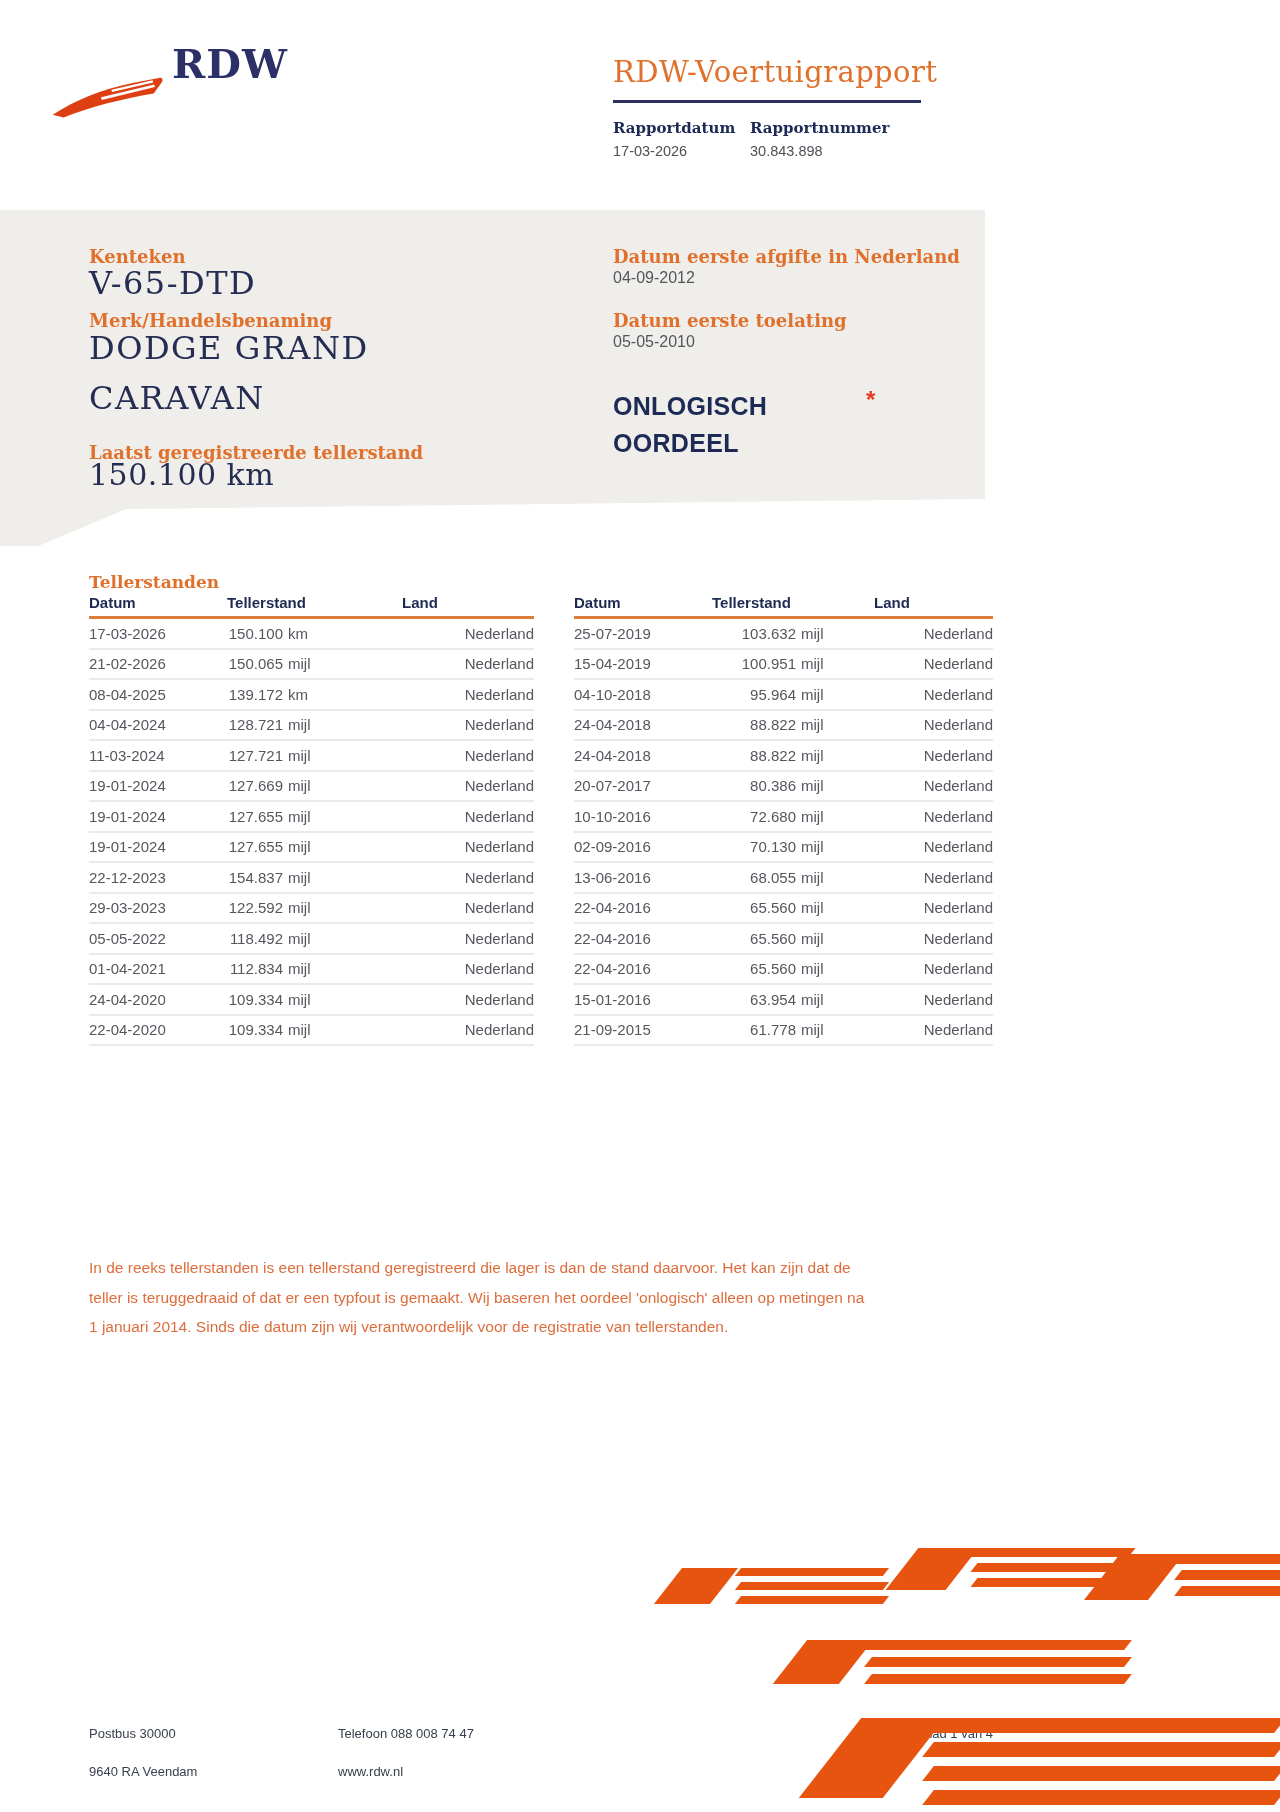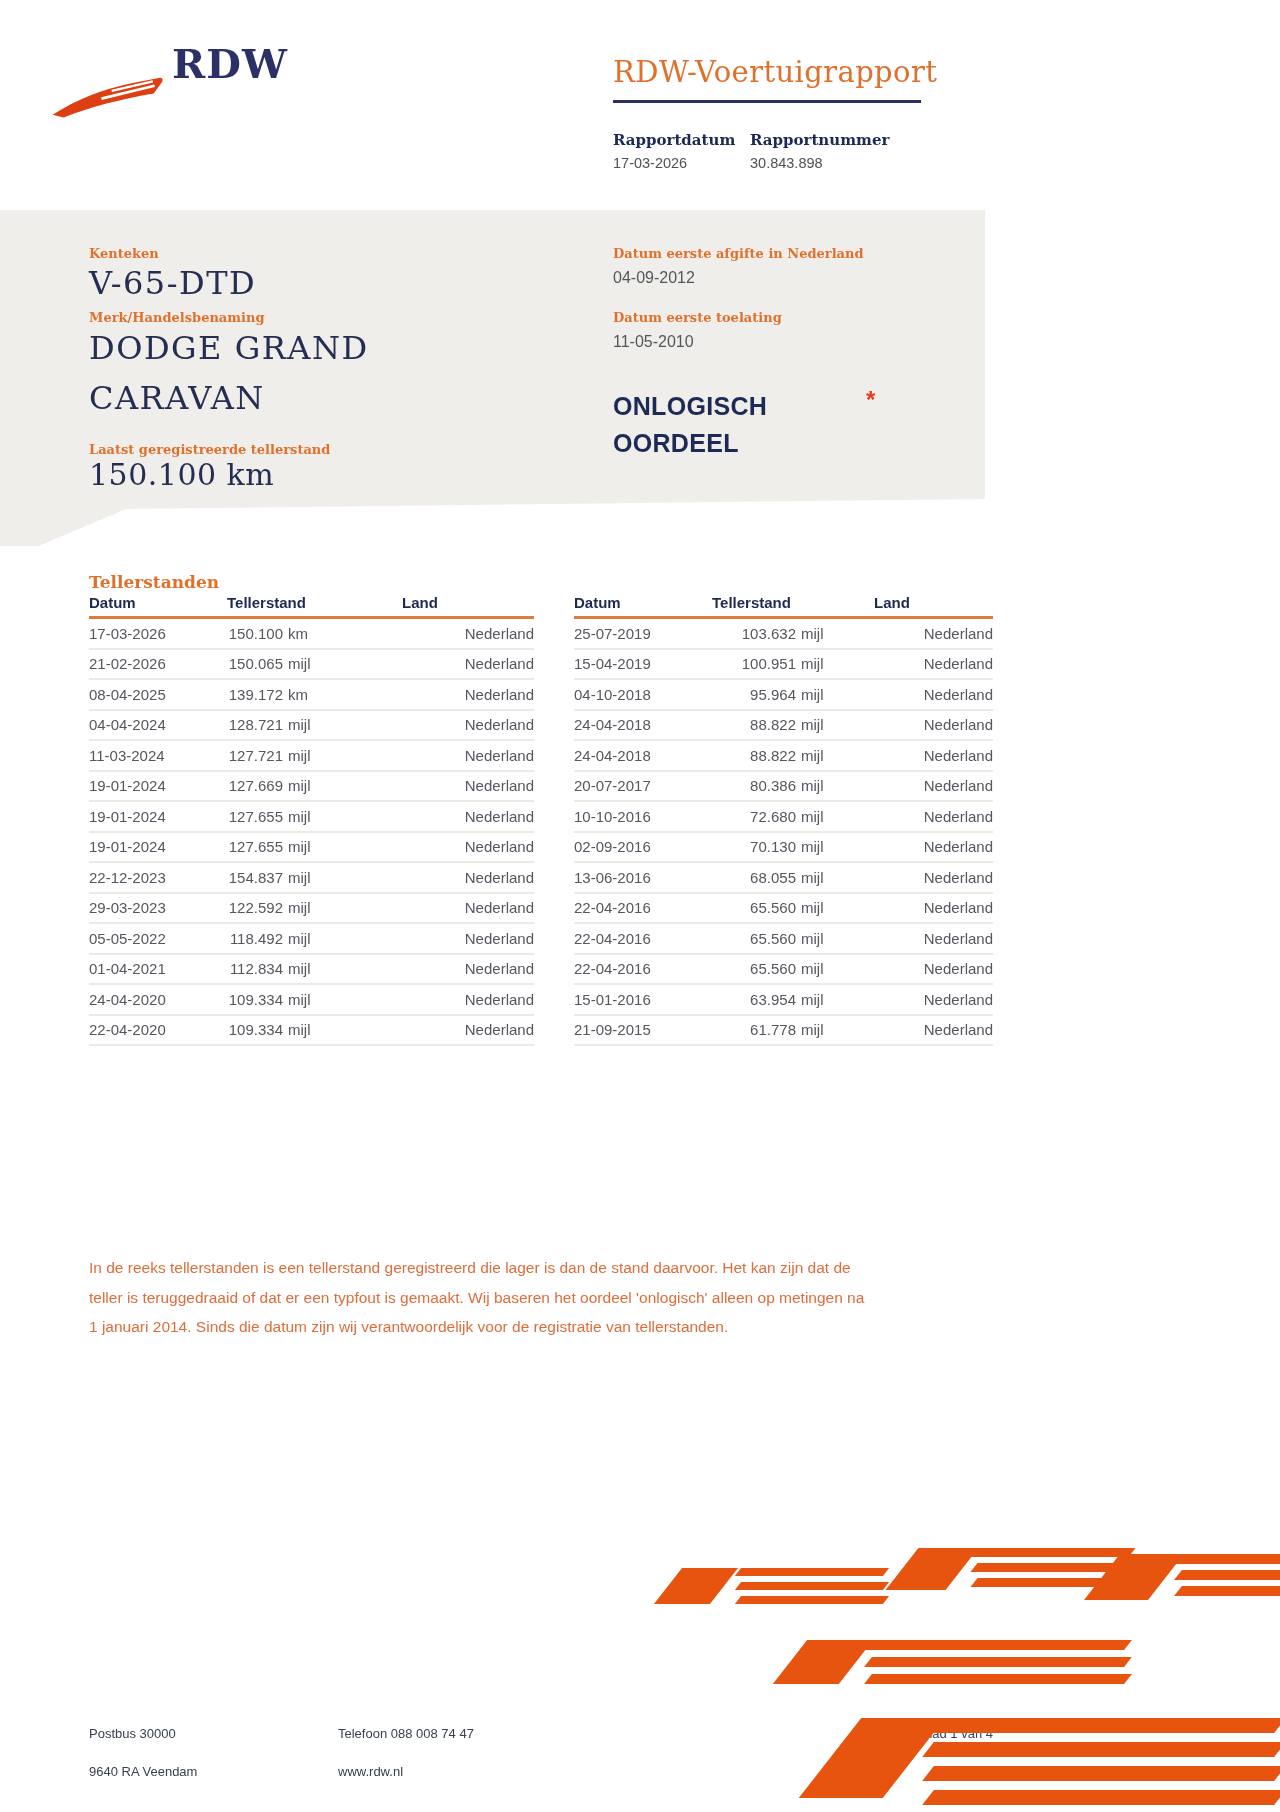--- a/index.html
+++ b/index.html
@@ -20,28 +20,28 @@
 
   
   .logo-swoosh{position:absolute;left:50px;top:60px;width:120px;height:60px;}
   .logo-text{position:absolute;left:172px;top:40px;font-family:"DejaVu Serif",serif;font-weight:700;
              font-size:40px;color:var(--navy);letter-spacing:1px;}
   .doc-title{position:absolute;left:613px;top:55px;font-family:"DejaVu Serif",serif;
              font-size:29px;color:var(--accent-orange);letter-spacing:.4px;}
   .hdr-rule{position:absolute;left:613px;top:100px;width:308px;height:3px;background:#2a3160;}
   .hdr-col{position:absolute;top:119px;}
   .hdr-col.c1{left:613px;} .hdr-col.c2{left:750px;}
-  .hdr-label{font-family:"DejaVu Serif",serif;font-weight:700;font-size:15px;color:var(--heading-navy);margin-top:12px;}
+  .hdr-label{font-family:"DejaVu Serif",serif;font-weight:700;font-size:15px;color:var(--heading-navy);}
   .hdr-value{margin-top:6px;font-size:14.5px;color:#4d5156;}
 
   
   .sumbox{position:absolute;left:0;top:210px;width:985px;height:336px;background:var(--box-gray);
           clip-path:polygon(0 0,100% 0,100% 86%,12.8% 89%,3.9% 100%,0 100%);}
   .sumbox .abs{position:absolute;}
-  .olabel{font-family:"DejaVu Serif",serif;font-weight:700;font-size:13px;color:var(--accent-orange);}
+  .olabel{font-family:"DejaVu Serif",serif;font-weight:700;font-size:18px;color:var(--accent-orange);}
   .bigval{font-family:"DejaVu Serif",serif;font-size:32px;color:#252e52;letter-spacing:1.5px;
           line-height:50px;white-space:pre-line;}
   .midval{font-size:16px;color:#53565c;}
   .oordeel{font-weight:700;font-size:25px;line-height:37px;color:var(--heading-navy);white-space:pre-line;letter-spacing:.3px;}
   .oordeel-star{font-weight:700;font-size:24px;color:var(--asterisk-red);}
 
   
   .section-title{position:absolute;left:89px;top:572px;font-family:"DejaVu Serif",serif;
                  font-weight:700;font-size:17px;color:var(--accent-orange);}
   .tables{position:absolute;left:89px;top:594px;display:flex;gap:40px;}
@@ -107,21 +107,21 @@
     <div class="abs bigval" style="left:89px;top:48px;">V-65-DTD</div>
     <div class="abs olabel" style="left:89px;top:100px;">Merk/Handelsbenaming</div>
     <div class="abs bigval" style="left:89px;top:113px;">DODGE GRAND
 CARAVAN</div>
     <div class="abs olabel" style="left:89px;top:232px;">Laatst geregistreerde tellerstand</div>
     <div class="abs bigval" style="left:89px;top:240px;font-size:30px;letter-spacing:.5px;">150.100 km</div>
 
     <div class="abs olabel" style="left:613px;top:36px;">Datum eerste afgifte in Nederland</div>
     <div class="abs midval" style="left:613px;top:59px;">04-09-2012</div>
     <div class="abs olabel" style="left:613px;top:100px;">Datum eerste toelating</div>
-    <div class="abs midval" style="left:613px;top:123px;">11-05-2010</div>
+    <div class="abs midval" style="left:613px;top:123px;">05-05-2010</div>
 
     <div class="abs oordeel" style="left:613px;top:178px;">ONLOGISCH
 OORDEEL</div>
     <div class="abs oordeel-star" style="left:866px;top:176px;">*</div>
   </div>
 
   <div class="section-title">Tellerstanden</div>
 
   <div class="tables">
     <div class="ttable t-left">

